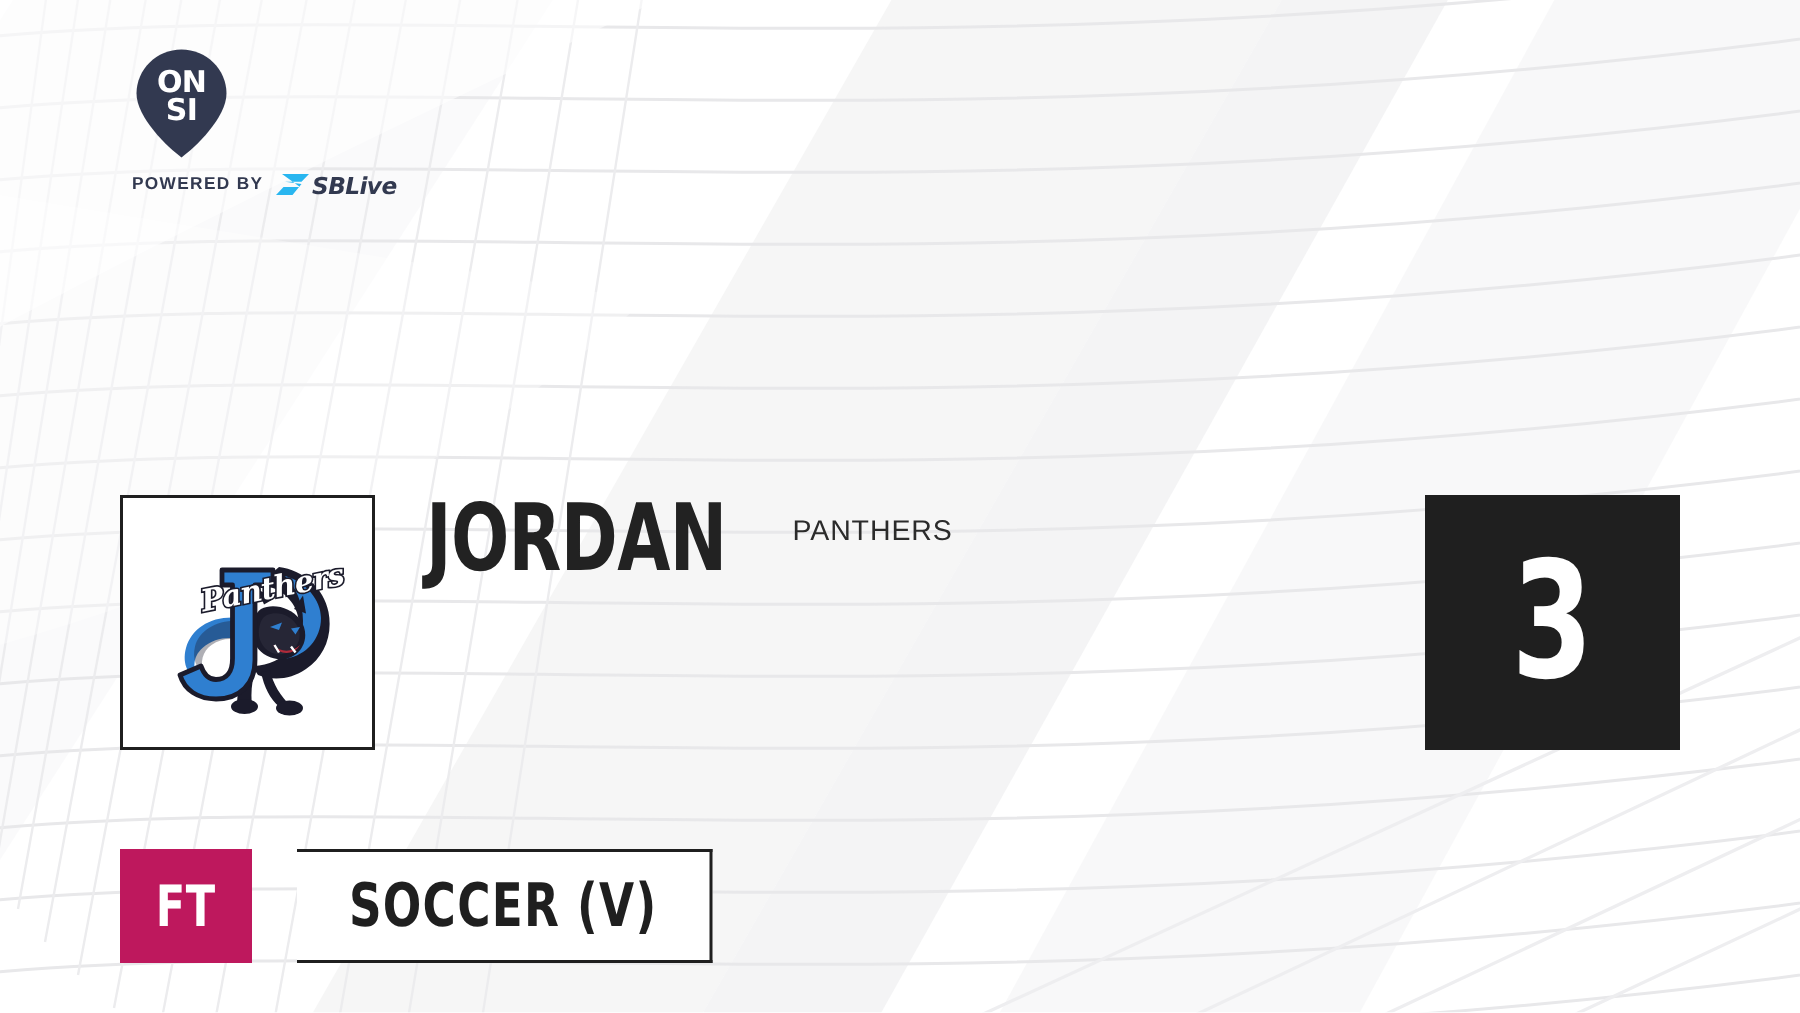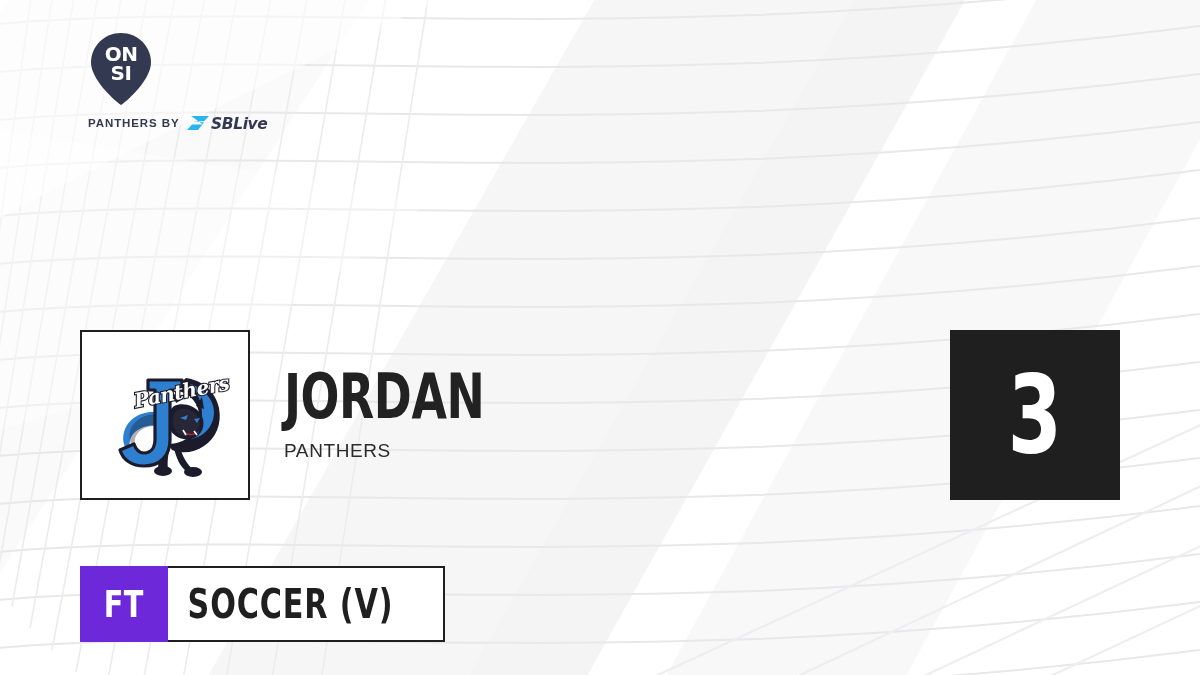--- a/index.html
+++ b/index.html
@@ -50,21 +50,21 @@
     width:170px; height:170px;
     background:#ffffff;
     border:2px solid #1f1f1f;
     display:flex; align-items:center; justify-content:center;
     overflow:hidden;
   }
   .logo-box svg { display:block; }
 
   .team-text {
     position:absolute; left:284px;
-    display:flex; flex-direction:column; justify-content:center;
+    display:flex; justify-content:center;
     height:170px;
   }
   .team-name {
     font-family:"DejaVu Sans Condensed","DejaVu Sans", sans-serif;
     font-weight:700;
     font-size:62px;
     line-height:0.93;
     letter-spacing:-0.5px;
     color:#222222;
     transform:scaleX(0.82);
@@ -97,35 +97,35 @@
   }
 
   
   .status {
     position:absolute; left:80px; top:566px; z-index:3;
     display:flex; align-items:stretch;
     height:76px;
   }
   .status-period {
     width:88px;
-    background:#6d28d9;
+    background:#be185d;
     display:flex; align-items:center; justify-content:center;
   }
   .status-period span {
     font-family:"DejaVu Sans Condensed","DejaVu Sans", sans-serif;
     font-weight:700; font-size:38px; color:#ffffff;
     transform:scaleX(0.84); transform-origin:center;
     letter-spacing:0.5px;
   }
   .status-sport {
     width:277px;
     background:#ffffff;
     border:2px solid #1f1f1f;
     border-left:none;
-    display:flex; align-items:center; 
+    display:flex; align-items:center; justify-content:center;margin-left:30px;
   }
   .status-sport span {
     font-family:"DejaVu Sans Condensed","DejaVu Sans", sans-serif;
     font-weight:700; font-size:40px; color:#1f1f1f;
     transform:scaleX(0.84); transform-origin:center;
     letter-spacing:1px;
     white-space:nowrap;
   }
 </style>
 </head>
@@ -200,21 +200,21 @@
 
 <div class="brand">
   <div class="brand-row">
     <svg class="pin" width="62" height="74" viewBox="0 0 62 74">
       <path d="M31,1 C 14.5,1 1,14.2 1,30.4 C 1,46.5 22,66.5 31,73 C 40,66.5 61,46.5 61,30.4 C 61,14.2 47.5,1 31,1 Z" fill="#323950"></path>
       <text x="31" y="29" text-anchor="middle" font-family="DejaVu Sans, sans-serif" font-weight="700" font-size="20" letter-spacing="-0.5" fill="#ffffff">ON</text>
       <text x="31" y="48" text-anchor="middle" font-family="DejaVu Sans, sans-serif" font-weight="700" font-size="20" letter-spacing="-0.5" fill="#ffffff">SI</text>
     </svg>
   </div>
   <div class="powered">
-    <span class="powered-txt">PANTHERS BY</span>
+    <span class="powered-txt">POWERED BY</span>
     <span class="sblive">
       <svg width="100" height="20" viewBox="0 0 100 20">
         <path d="M4,3 L22,3 L17,8.2 L6,8.2 L17,9.6 L11,17 L0,17 L5,11.6 L16,11.6 Z" fill="#29b6f0"></path>
         <text x="24" y="16" font-family="DejaVu Sans, sans-serif" font-weight="700" font-size="15.5" font-style="italic" letter-spacing="-0.4" fill="#323950">SBLive</text>
       </svg>
     </span>
   </div>
 </div>
 
 <div class="row row-a">

